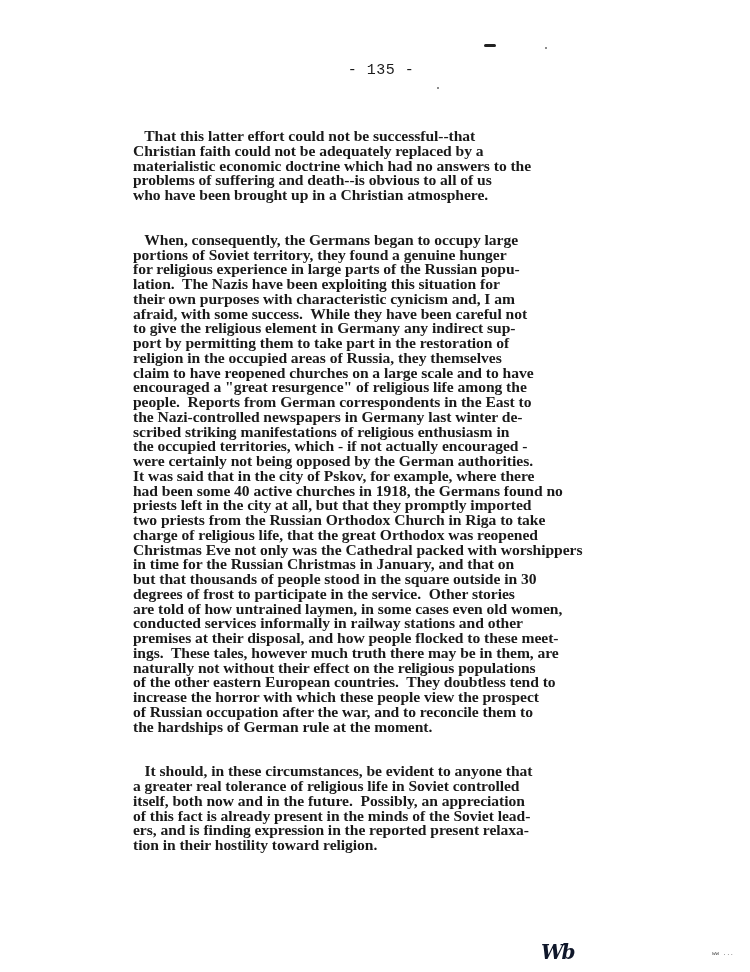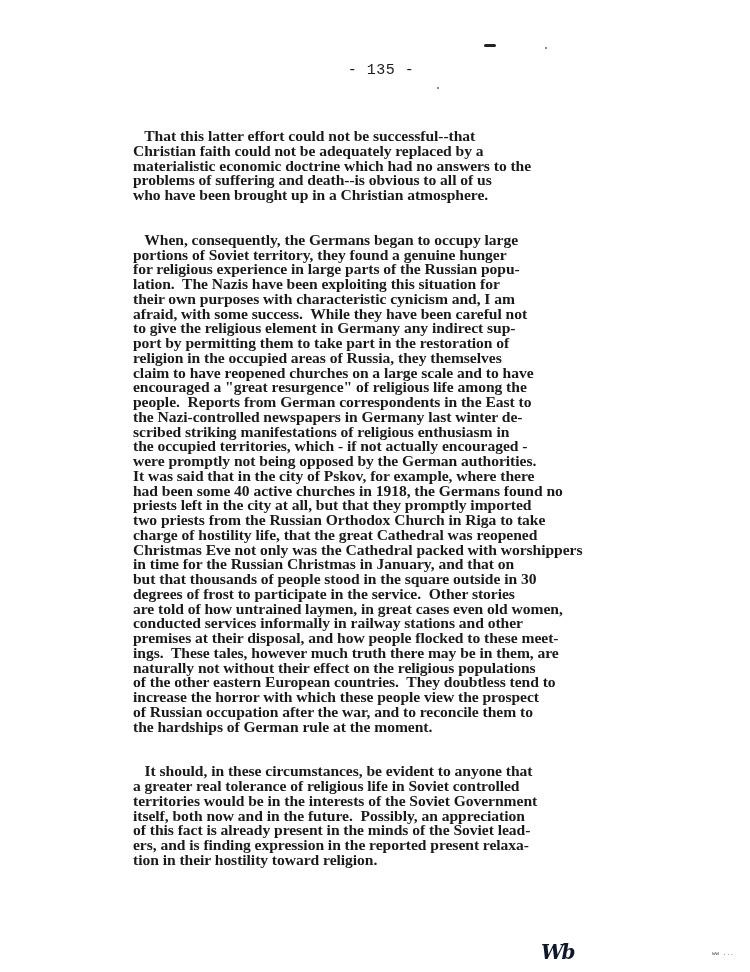--- a/index.html
+++ b/index.html
@@ -60,44 +60,43 @@
     <span class="line">afraid, with some success.  While they have been careful not</span>
     <span class="line">to give the religious element in Germany any indirect sup-</span>
     <span class="line">port by permitting them to take part in the restoration of</span>
     <span class="line">religion in the occupied areas of Russia, they themselves</span>
     <span class="line">claim to have reopened churches on a large scale and to have</span>
     <span class="line">encouraged a "great resurgence" of religious life among the</span>
     <span class="line">people.  Reports from German correspondents in the East to</span>
     <span class="line">the Nazi-controlled newspapers in Germany last winter de-</span>
     <span class="line">scribed striking manifestations of religious enthusiasm in</span>
     <span class="line">the occupied territories, which - if not actually encouraged -</span>
-    <span class="line">were promptly not being opposed by the German authorities.</span>
+    <span class="line">were certainly not being opposed by the German authorities.</span>
     <span class="line">It was said that in the city of Pskov, for example, where there</span>
     <span class="line">had been some 40 active churches in 1918, the Germans found no</span>
     <span class="line">priests left in the city at all, but that they promptly imported</span>
     <span class="line">two priests from the Russian Orthodox Church in Riga to take</span>
-    <span class="line">charge of hostility life, that the great Cathedral was reopened</span>
+    <span class="line">charge of religious life, that the great Orthodox was reopened</span>
     <span class="line">Christmas Eve not only was the Cathedral packed with worshippers</span>
     <span class="line">in time for the Russian Christmas in January, and that on</span>
     <span class="line">but that thousands of people stood in the square outside in 30</span>
     <span class="line">degrees of frost to participate in the service.  Other stories</span>
-    <span class="line">are told of how untrained laymen, in great cases even old women,</span>
+    <span class="line">are told of how untrained laymen, in some cases even old women,</span>
     <span class="line">conducted services informally in railway stations and other</span>
     <span class="line">premises at their disposal, and how people flocked to these meet-</span>
     <span class="line">ings.  These tales, however much truth there may be in them, are</span>
     <span class="line">naturally not without their effect on the religious populations</span>
     <span class="line">of the other eastern European countries.  They doubtless tend to</span>
     <span class="line">increase the horror with which these people view the prospect</span>
     <span class="line">of Russian occupation after the war, and to reconcile them to</span>
     <span class="line">the hardships of German rule at the moment.</span>
   </div>
   <div class="para">
     <span class="line">   It should, in these circumstances, be evident to anyone that</span>
     <span class="line">a greater real tolerance of religious life in Soviet controlled</span>
-    <span class="line">territories would be in the interests of the Soviet Government</span>
     <span class="line">itself, both now and in the future.  Possibly, an appreciation</span>
     <span class="line">of this fact is already present in the minds of the Soviet lead-</span>
     <span class="line">ers, and is finding expression in the reported present relaxa-</span>
     <span class="line">tion in their hostility toward religion.</span>
   </div>
 </div>
 
 <div class="signature">Wb</div>
 <div class="stamp">ww  ...</div>
 

